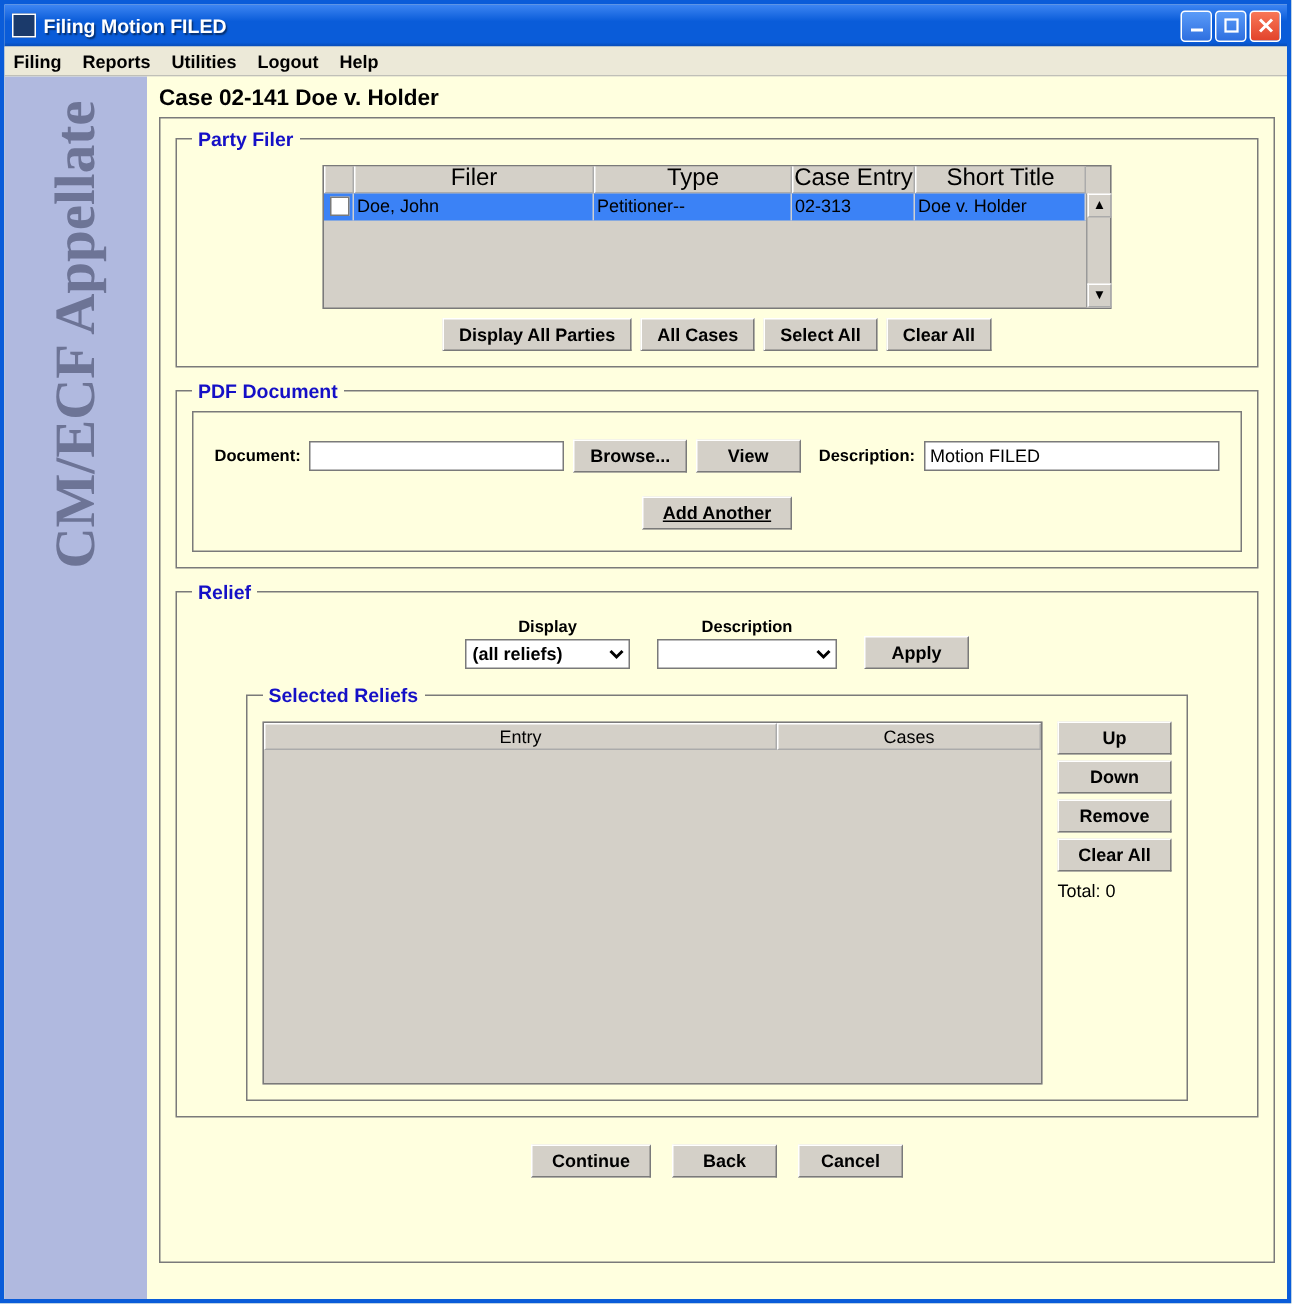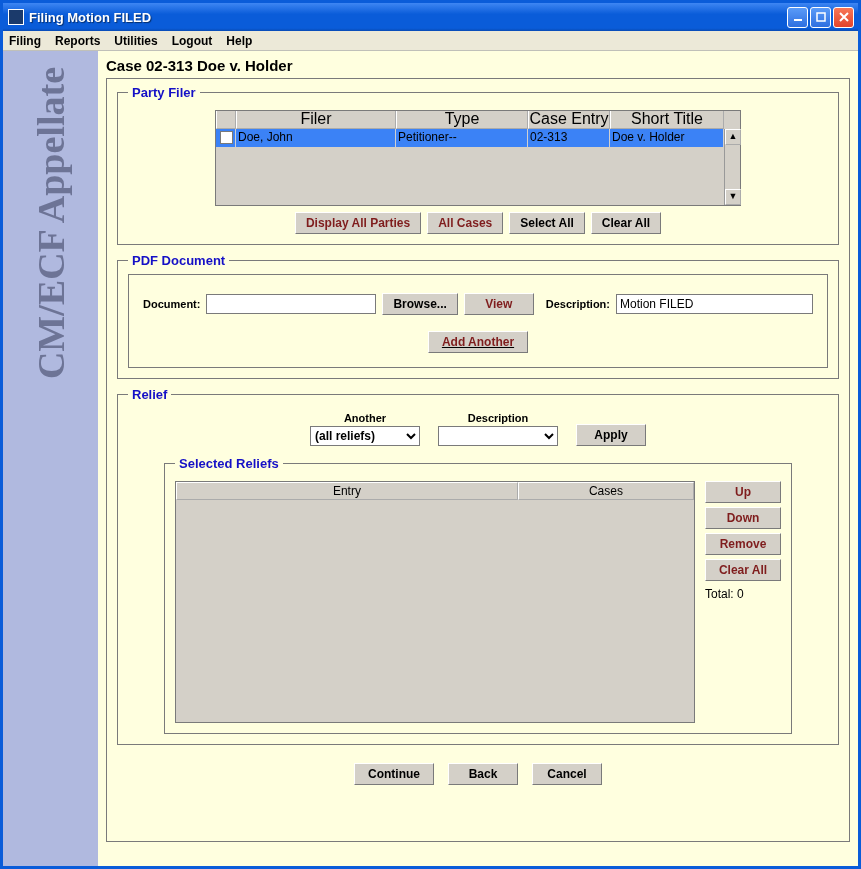--- a/index.html
+++ b/index.html
@@ -200,21 +200,21 @@
     background: #D4D0C8;
     border: 1px solid #7a7a7a;
     font-size: 12px;
     font-weight: bold;
     padding: 0 10px;
     cursor: pointer;
     border-top-color: #fff;
     border-left-color: #fff;
   }
   .btn.disabled, .btn:disabled {
-    color: #7f1d1d;
+    color: #000000;
     cursor: default;
   }
   
   .pdf-fieldset { padding-top: 6px; }
   .pdf-inner {
     border: 1px solid #7a7a7a;
     padding: 18px 14px 14px;
   }
   .pdf-row {
     display: flex;
@@ -348,21 +348,21 @@
     <span>Logout</span>
     <span>Help</span>
   </div>
 
   <div class="app-body">
     <div class="sidebar">
       <div class="sidebar-text">CM/ECF Appellate</div>
     </div>
 
     <div class="main">
-      <div class="case-header">Case 02-313 Doe v. Holder</div>
+      <div class="case-header">Case 02-141 Doe v. Holder</div>
 
       <div class="content">
 
         <fieldset>
           <legend>Party Filer</legend>
 
           <div class="pf-table-wrap">
             <div class="pf-header">
               <div class="pf-th pf-col-chk"></div>
               <div class="pf-th pf-col-filer">Filer</div>
@@ -411,21 +411,21 @@
               <button class="btn disabled" disabled="" style="width:100px;">Add Another</button>
             </div>
           </div>
         </fieldset>
 
         <fieldset>
           <legend>Relief</legend>
 
           <div class="relief-controls">
             <div class="relief-col">
-              <span class="lbl">Another</span>
+              <span class="lbl">Display</span>
               <select style="width:110px;font-weight:bold;">
                 <option>(all reliefs)</option>
               </select>
             </div>
             <div class="relief-col">
               <span class="lbl">Description</span>
               <select style="width:120px;">
                 <option></option>
               </select>
             </div>

